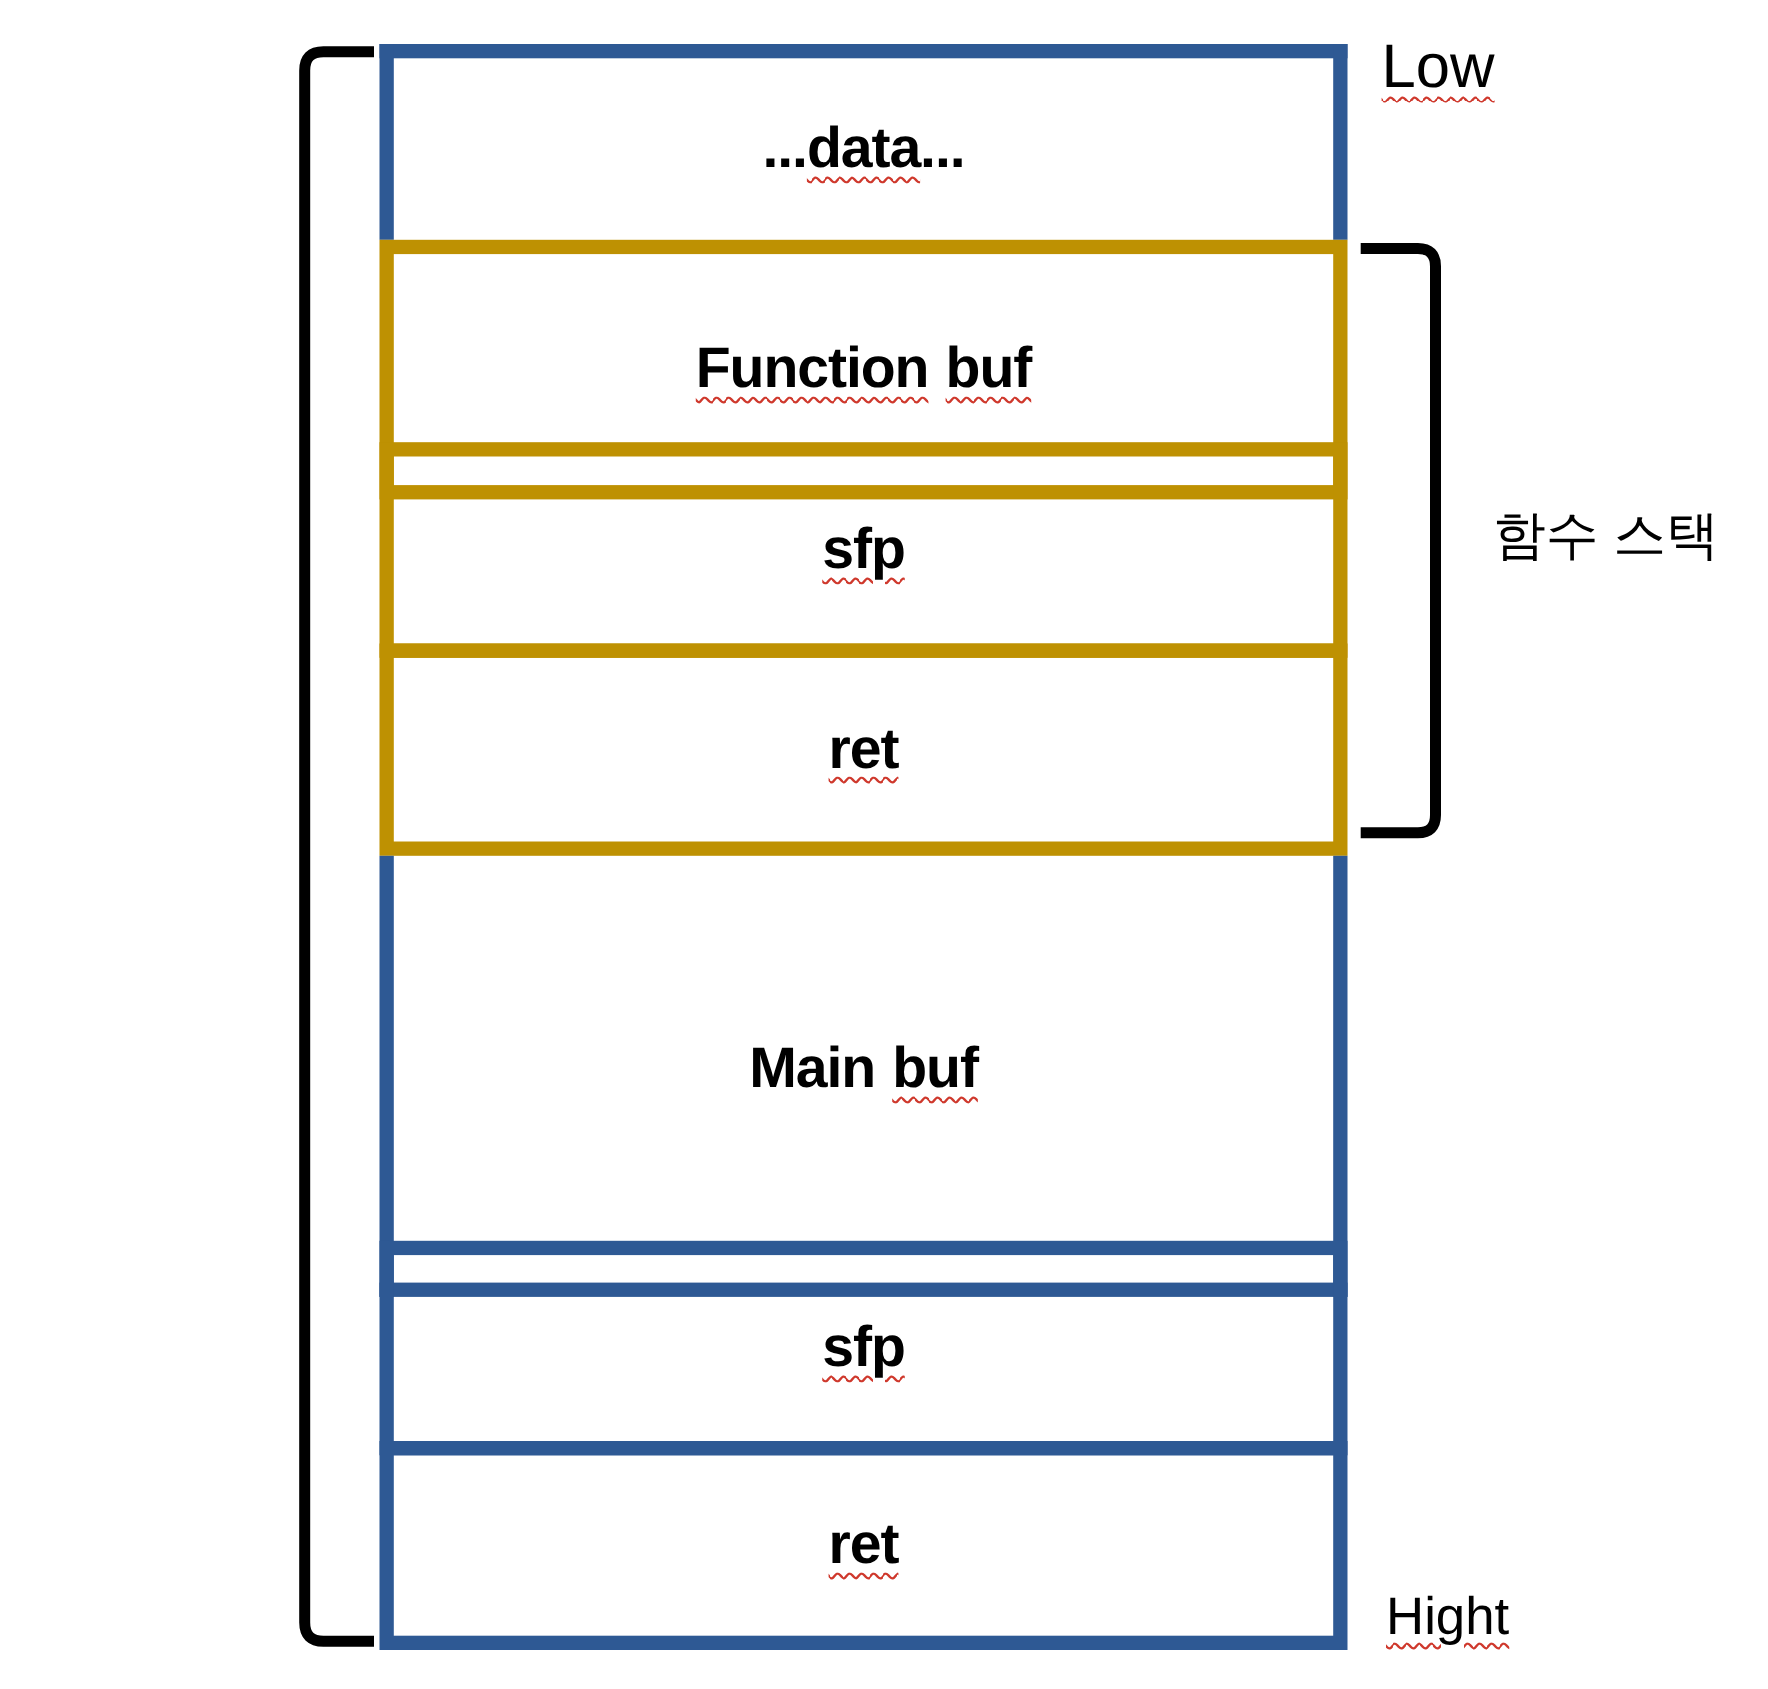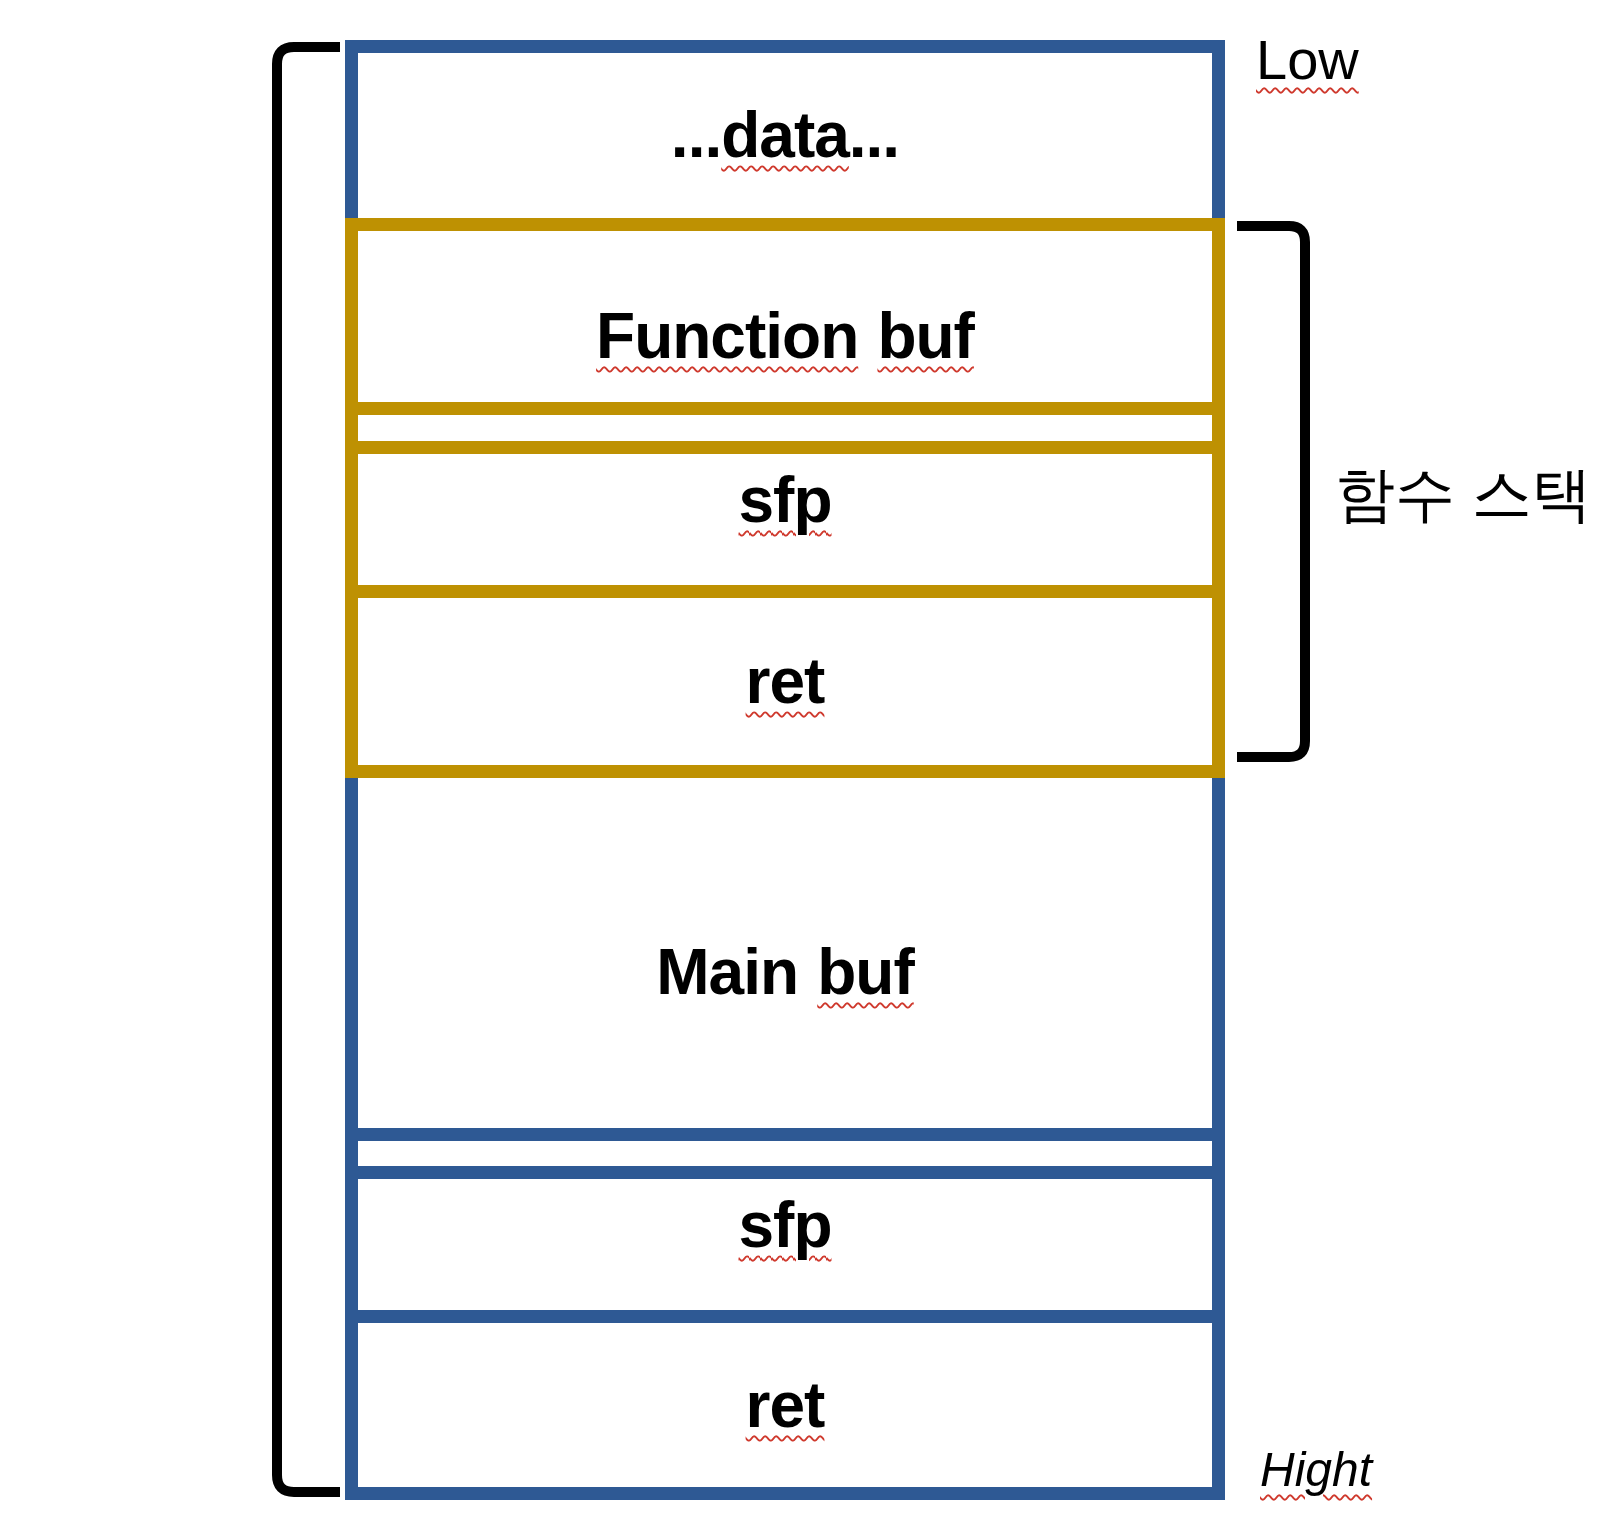--- a/index.html
+++ b/index.html
@@ -33,21 +33,21 @@
   .blue { border: 13px solid #2e5994; }
   .gold { border: 13px solid #be9102; }
   .r0 { top: 40px;   height: 178px; border-bottom: none; }
   .r1 { top: 218px;  height: 236px; }
   .r2 { top: 402px;  height: 196px; }
   .r3 { top: 585px;  height: 193px; }
   .r4 { top: 778px;  height: 401px; border-top: none; }
   .r5 { top: 1128px; height: 195px; }
   .r6 { top: 1310px; height: 190px; }
   .lbl {
-    font-size: 64px;
+    font-size: 52px;
     font-weight: 700;
     line-height: 1.1;
     letter-spacing: -1px;
     white-space: nowrap;
     text-align: right;
   }
   
   .sq {
     text-decoration-line: underline;
     text-decoration-style: wavy;
@@ -56,25 +56,25 @@
     text-underline-offset: 8px;
   }
   .gap { margin-left: 0.30em; }
   
   .side-label {
     position: absolute;
     line-height: 1.15;
     white-space: nowrap;
   }
   .low-label   { left: 1256px; top: 28px;   font-size: 56px; }
-  .high-label  { left: 1260px; top: 1442px; font-size: 48px; font-style: italic; }
+  .high-label  { left: 1260px; top: 1442px; font-size: 48px; }
   .fn-stack-label {
     left: 1335px; top: 460px;
     width: 250px;
-    font-size: 60px;
+    font-size: 48px;
     text-align: center;
   }
   .main-stack-label {
     left: 15px; top: 690px;
     width: 260px;
     font-size: 50px;
     line-height: 1.32;
     text-align: center;
   }
   

